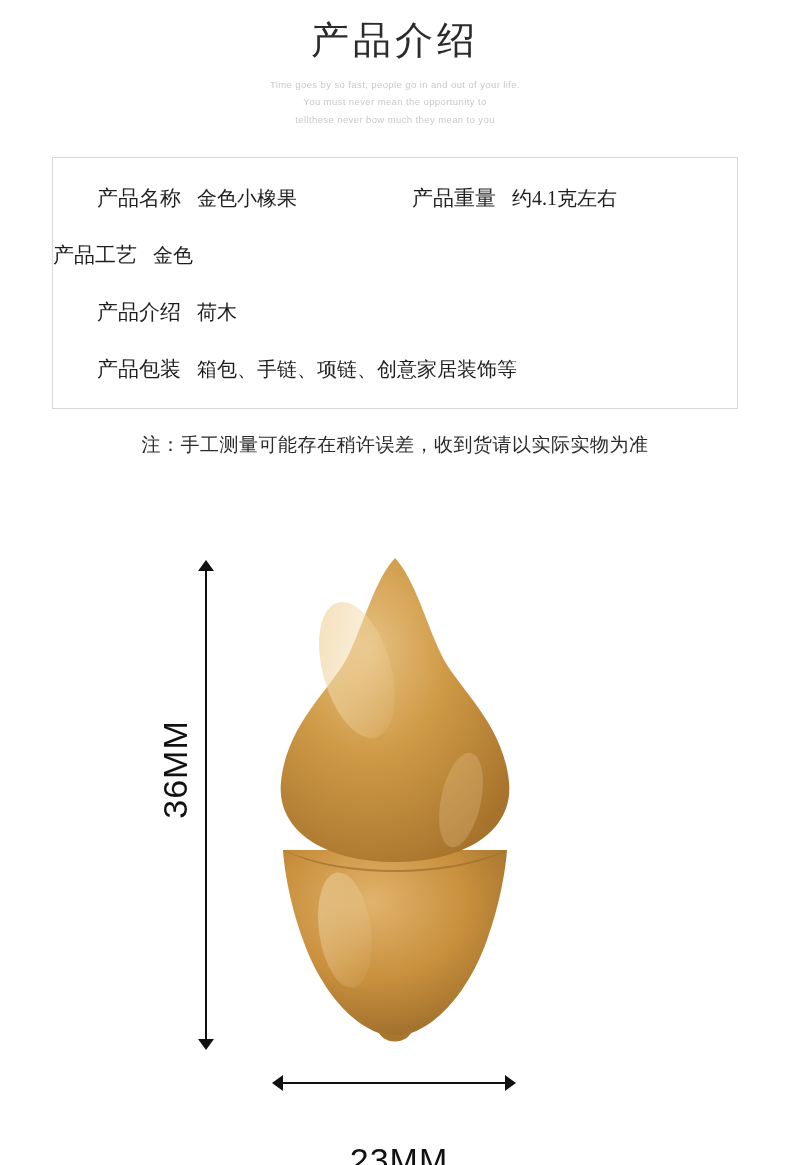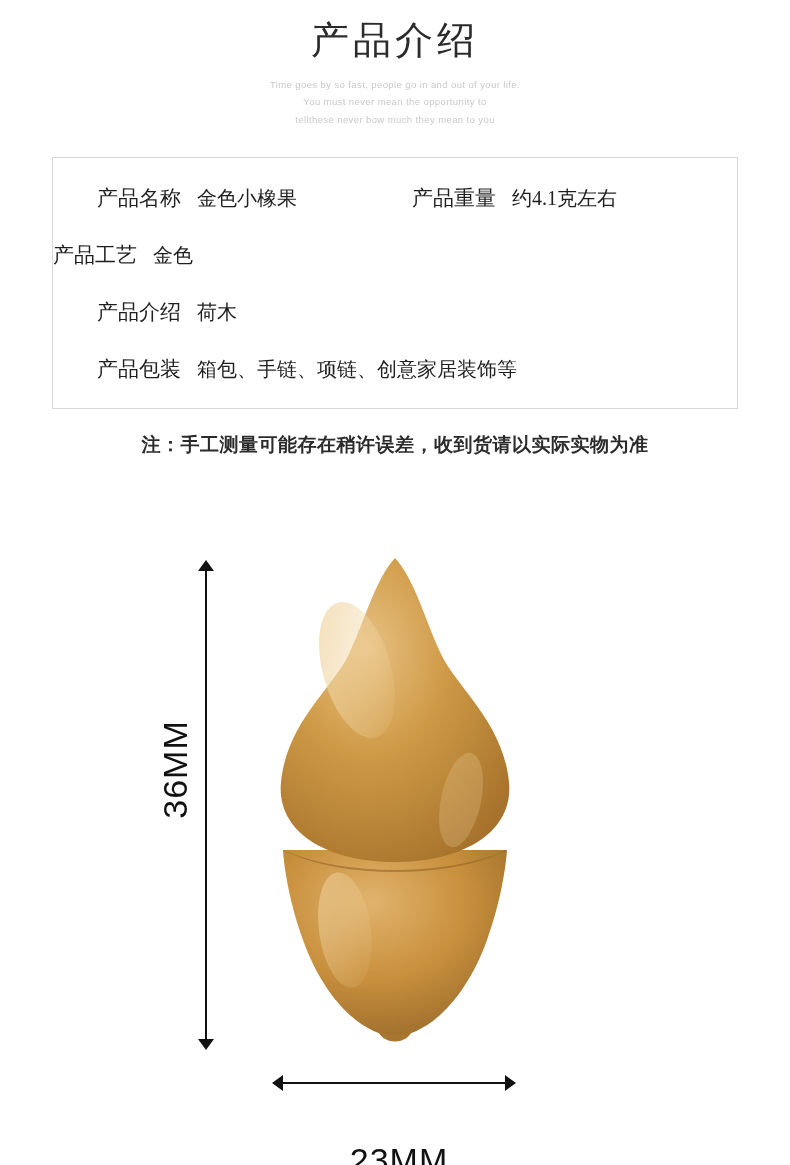--- a/index.html
+++ b/index.html
@@ -78,21 +78,20 @@
   
   .note {
     position: absolute;
     top: 432px;
     left: 0;
     width: 790px;
     text-align: center;
     font-size: 19px;
     color: #2b2b2b;
     letter-spacing: 0.5px;
-    font-weight: bold;
   }
 
   
   .figure-area {
     position: absolute;
     left: 0;
     top: 520px;
     width: 790px;
     height: 630px;
   }

